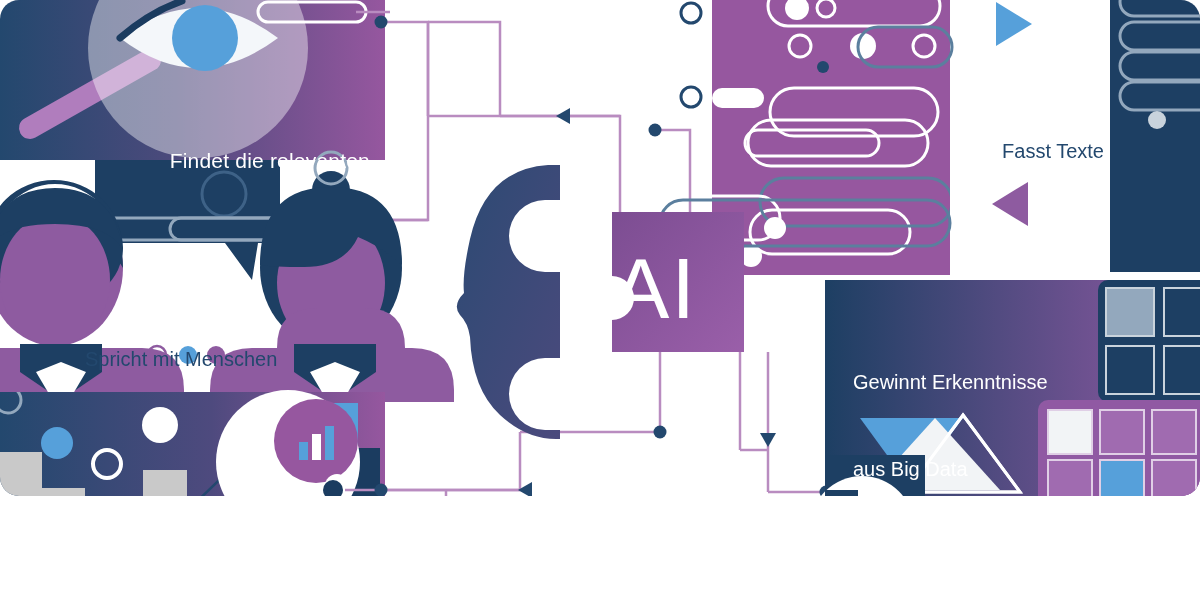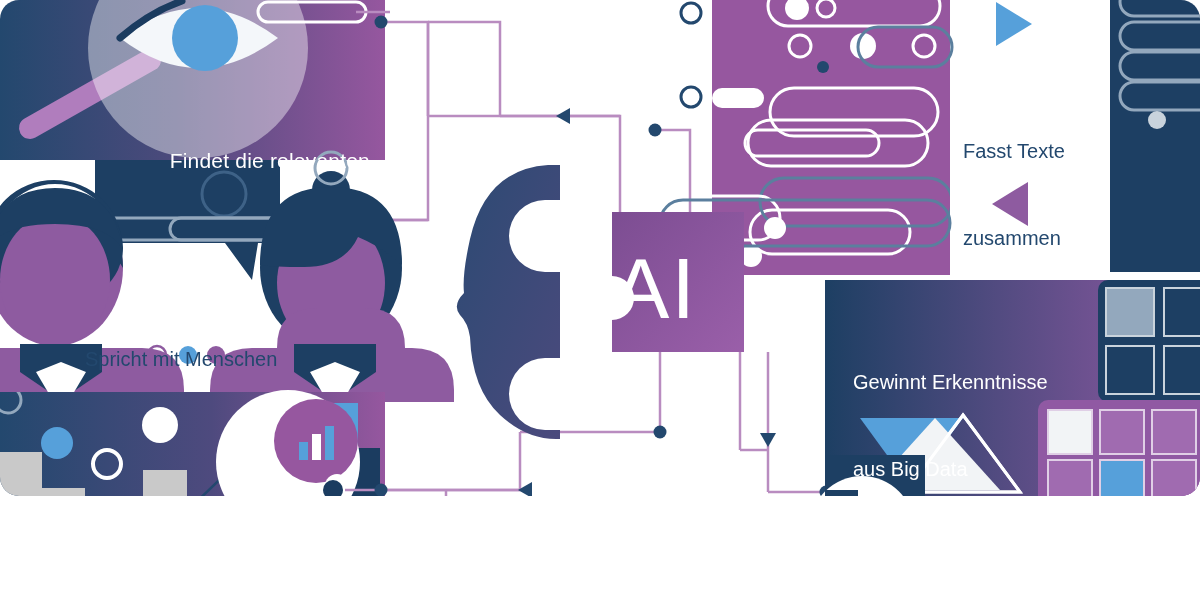--- a/index.html
+++ b/index.html
@@ -346,23 +346,22 @@
       <polygon points="858,518 858,600 900,600 900,580 878,580 878,518" fill="#ffffff" opacity="0"></polygon>
     </g>
 
     <rect x="385" y="392" width="1" height="208" fill="none"></rect>
   </svg>
 
   <div class="lbl lbl-white" style="left:0;top:83px;width:370px;text-align:right;font-size:21px;line-height:31px;font-weight:400;letter-spacing:.2px;">
     <div>Findet die relevanten</div>
   </div>
 
-  <div class="lbl lbl-navy" style="left:963px;top:79px;width:180px;text-align:left;font-size:20px;line-height:29px;">
+  <div class="lbl lbl-navy" style="left:963px;top:79px;width:180px;text-align:center;font-size:20px;line-height:29px;">
     <div>Fasst Texte</div>
-    <div>zusammen</div>
   </div>
 
   <div class="lbl lbl-navy" style="left:85px;top:289px;width:230px;text-align:left;font-size:20px;line-height:28px;">
     <div>Spricht mit Menschen</div>
   </div>
 
   <div class="lbl lbl-white" style="left:853px;top:310px;width:280px;text-align:left;font-size:20px;line-height:29px;">
     <div>Gewinnt Erkenntnisse</div>
     <div>aus Big Data</div>
   </div>

